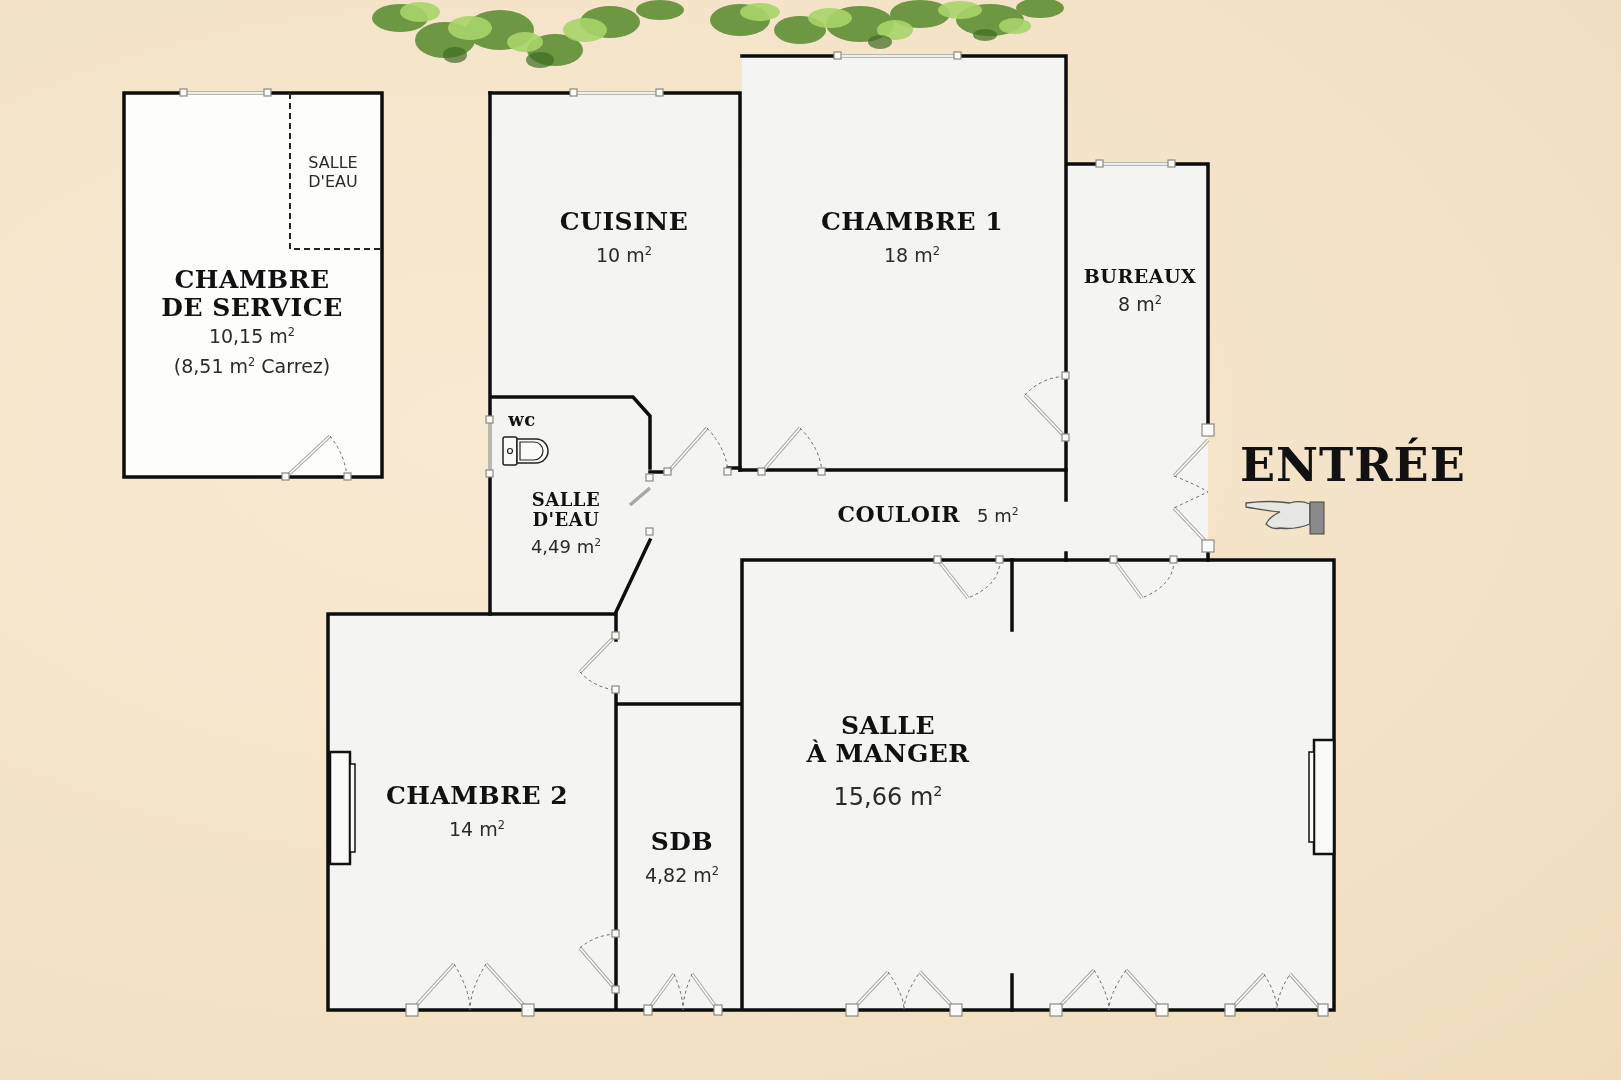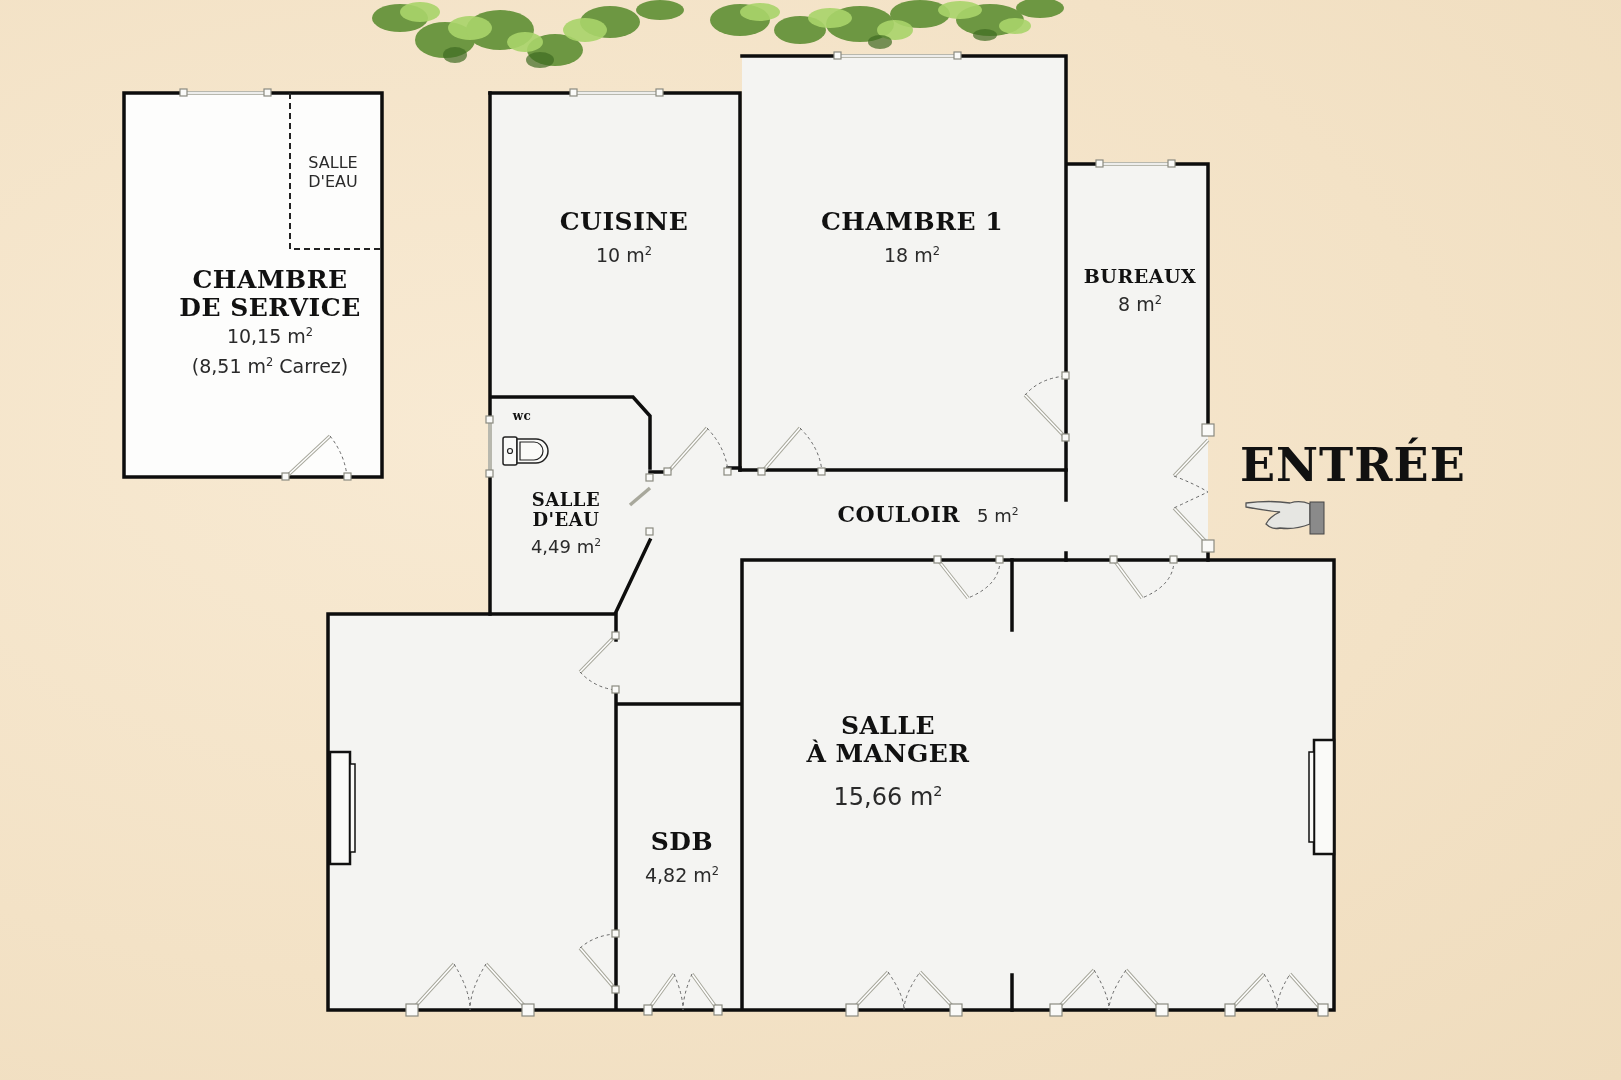--- a/index.html
+++ b/index.html
@@ -210,21 +210,21 @@
   <g>
     <path d="M1246 503 Q1270 500 1290 503 Q1300 500 1310 504 L1310 524 Q1295 530 1280 528 Q1272 530 1266 524 Q1270 516 1280 512 Q1262 510 1246 507 Z" fill="#e6e6e2" stroke="#555" stroke-width="1.3"></path>
     <rect x="1310" y="502" width="14" height="32" fill="#8a8a8a" stroke="#444" stroke-width="1"></rect>
   </g>
 </svg>
 
 <div class="label" style="left:333px; top:153px; font-size:16px;">
   <div class="area">SALLE</div>
   <div class="area">D'EAU</div>
 </div>
-<div class="label" style="left:270px; top:266px;">
+<div class="label" style="left:252px; top:266px;">
   <div class="name" style="font-size:25px;">CHAMBRE</div>
   <div class="name" style="font-size:25px;">DE SERVICE</div>
   <div class="area" style="font-size:19px; margin-top:4px;"><span>10,15 m</span><sup>2</sup></div>
   <div class="area" style="font-size:19px; margin-top:8px;"><span>(8,51 m</span><sup>2</sup><span> Carrez)</span></div>
 </div>
 
 <div class="label" style="left:624px; top:208px;">
   <div class="name" style="font-size:25px;">CUISINE</div>
   <div class="area" style="font-size:19px; margin-top:8px;"><span>10 m</span><sup>2</sup></div>
 </div>
@@ -233,34 +233,38 @@
   <div class="name" style="font-size:25px;">CHAMBRE 1</div>
   <div class="area" style="font-size:19px; margin-top:8px;"><span>18 m</span><sup>2</sup></div>
 </div>
 
 <div class="label" style="left:1140px; top:266px;">
   <div class="name" style="font-size:19px;">BUREAUX</div>
   <div class="area" style="font-size:19px; margin-top:6px;"><span>8 m</span><sup>2</sup></div>
 </div>
 
 <div class="label" style="left:522px; top:410px;">
-  <div class="name" style="font-size:12px;">wc</div>
+  <div class="name" style="font-size:18px;">wc</div>
 </div>
 
 <div class="label" style="left:566px; top:490px;">
   <div class="name" style="font-size:18px;">SALLE</div>
   <div class="name" style="font-size:18px;">D'EAU</div>
   <div class="area" style="font-size:18px; margin-top:6px;"><span>4,49 m</span><sup>2</sup></div>
 </div>
 
 <div class="label" style="left:928px; top:502px; display:flex; align-items:baseline; gap:17px;">
   <span class="name" style="font-size:22px;">COULOIR</span>
   <span class="area" style="font-size:18px;"><span>5 m</span><sup>2</sup></span>
 </div>
 
+<div class="label" style="left:477px; top:782px;">
+  <div class="name" style="font-size:25px;">CHAMBRE 2</div>
+  <div class="area" style="font-size:19px; margin-top:8px;"><span>14 m</span><sup>2</sup></div>
+</div>
 
 <div class="label" style="left:682px; top:828px;">
   <div class="name" style="font-size:25px;">SDB</div>
   <div class="area" style="font-size:19px; margin-top:8px;"><span>4,82 m</span><sup>2</sup></div>
 </div>
 
 <div class="label" style="left:888px; top:712px;">
   <div class="name" style="font-size:25px;">SALLE</div>
   <div class="name" style="font-size:25px;">À MANGER</div>
   <div class="area" style="font-size:24px; margin-top:16px;"><span>15,66 m</span><sup>2</sup></div>

